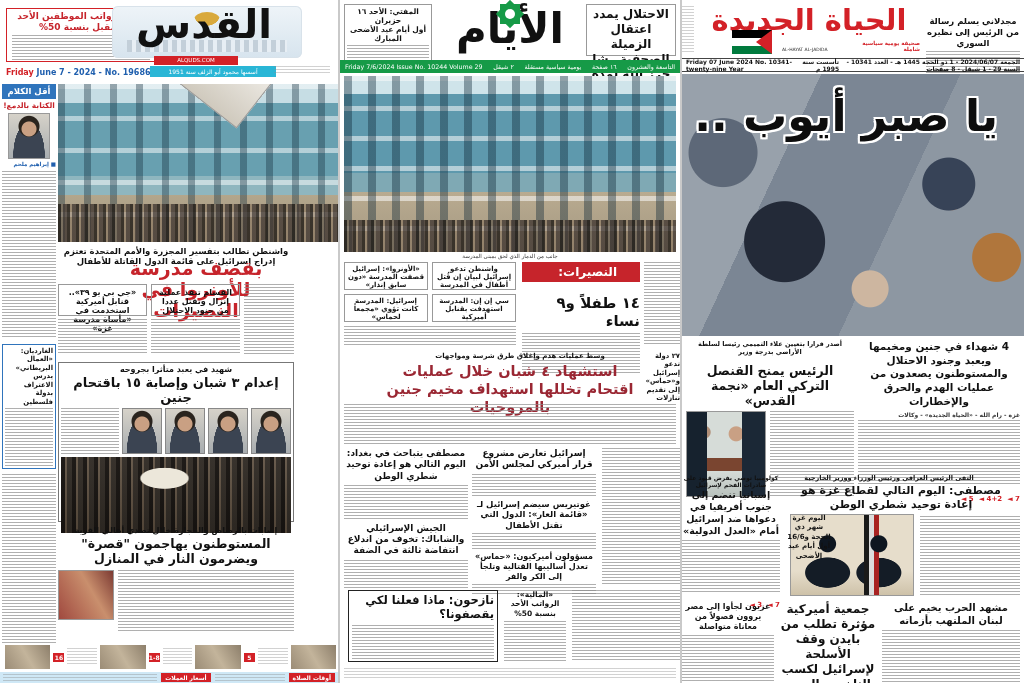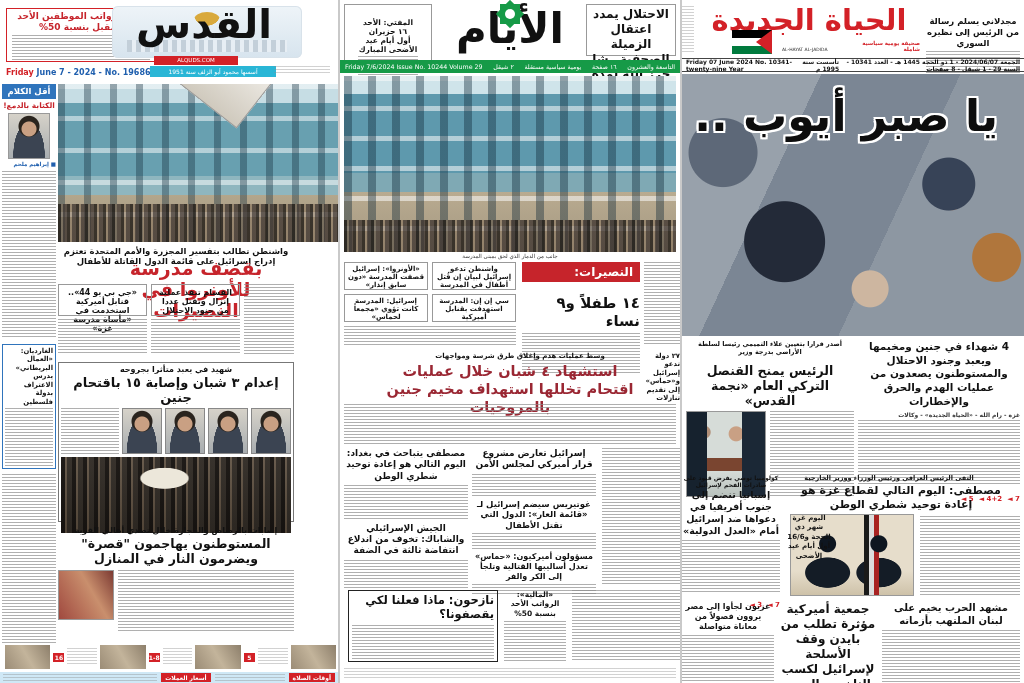--- a/index.html
+++ b/index.html
@@ -89,21 +89,21 @@
 
     <div class="abs b c" style="left:58px;right:44px;top:246px;font-size:8.5px">واشنطن تطالب بتفسير المجزرة والأمم المتحدة تعتزم إدراج إسرائيل على قائمة الدول القاتلة للأطفال</div>
     <div class="abs b c red" style="left:98px;right:44px;top:258px;font-size:19px;line-height:1.1">بقصف مدرسة للأونروا في النصيرات</div>
     <div class="abs" style="left:58px;right:44px;top:284px;height:74px;display:flex;gap:4px">
       <div class="mt" style="width:50px;height:72px"></div>
       <div style="flex:1">
         <div class="bx b c" style="font-size:8px;padding:3px;height:32px">القسام تنفذ عملية إنزال وتقتل عددا من جنود الاحتلال</div>
         <div class="mt" style="height:34px;margin-top:3px"></div>
       </div>
       <div style="flex:1">
-        <div class="bx b c" style="font-size:8px;padding:3px;height:32px">«جي بي يو 44».. قنابل أميركية استخدمت في «مأساة مدرسة غزة»</div>
+        <div class="bx b c" style="font-size:8px;padding:3px;height:32px">«جي بي يو ٣٩».. قنابل أميركية استخدمت في «مأساة مدرسة غزة»</div>
         <div class="mt" style="height:34px;margin-top:3px"></div>
       </div>
     </div>
 
     <div class="abs bx" style="left:58px;right:44px;top:362px;height:160px;border-color:#777;padding:2px">
       <div class="b c" style="font-size:8px">شهيد في يعبد متأثرا بجروحه</div>
       <div class="b c" style="font-size:13px;margin-top:1px">إعدام ٣ شبان وإصابة ١٥ باقتحام جنين</div>
       <div style="display:flex;gap:3px;margin-top:3px">
         <div class="ph ph-port" style="position:static;width:40px;height:46px;border:1px solid #888"></div>
         <div class="ph ph-port" style="position:static;width:40px;height:46px;border:1px solid #888"></div>
@@ -140,21 +140,21 @@
     <div class="abs" style="left:0;right:0;top:672px;height:11px;background:#cfe8f6;display:flex;align-items:center;gap:4px;padding:0 3px">
       <span class="rlabel">أوقات الصلاة</span>
       <div class="mt mtl" style="width:70px;height:7px"></div>
       <span class="rlabel">أسعار العملات</span>
       <div class="mt mtl" style="flex:1;height:7px"></div>
     </div>
   </div>
 
   <div class="pg" id="pg-ayyam">
 
-    <div class="abs bx" style="left:4px;top:4px;width:88px;height:64px;padding:13px">
+    <div class="abs bx" style="left:4px;top:4px;width:88px;height:64px;padding:2px">
       <div class="b c" style="font-size:7.5px">المفتي: الأحد ١٦ حزيران</div>
       <div class="b c" style="font-size:7.5px">أول أيام عيد الأضحى المبارك</div>
       <div class="mt" style="height:24px;margin-top:2px"></div>
     </div>
 
     <div class="abs" style="right:100px;left:100px;top:0;height:58px">
       <span class="star" style="left:50%;top:0;margin-left:-14px">
           <i></i>
           <b></b>
           <u></u>
@@ -175,21 +175,21 @@
       <span class="gseg">٢ شيقل</span>
       <span class="gseg" style="direction:ltr">Friday 7/6/2024 Issue No. 10244 Volume 29</span>
     </div>
 
     <div class="ph ph-school2" style="left:4px;right:4px;top:76px;height:176px">
       <div class="crowd" style="height:18%"></div>
     </div>
     <div class="abs c" style="left:70px;right:70px;top:253px;font-size:5.5px;color:#333">جانب من الدمار الذي لحق بمبنى المدرسة</div>
 
     <div class="abs" style="right:40px;top:262px;width:118px">
-      <div class="b" style="background:#c6242b;color:#fff;font-size:12px;height:20px;line-height:20px;padding-right:7px">النصيرات:</div>
+      <div class="b" style="background:#c6242b;color:#fff;font-size:12px;height:20px;line-height:20px;padding-right:23px">النصيرات:</div>
       <div class="b" style="font-size:15px;margin-top:12px">١٤ طفلاً و٩ نساء</div>
       <div class="mt" style="height:40px;margin-top:3px"></div>
     </div>
     <div class="abs mt" style="right:0;top:262px;width:36px;height:84px"></div>
 
     <div class="abs" style="left:4px;top:262px;width:172px;display:grid;grid-template-columns:1fr 1fr;gap:4px">
       <div class="bx b c" style="font-size:7px;padding:2px;height:28px">واشنطن تدعو إسرائيل لبيان إن قُتل أطفال في المدرسة</div>
       <div class="bx b c" style="font-size:7px;padding:2px;height:28px">«الأونروا»: إسرائيل قصفت المدرسة «دون سابق إنذار»</div>
       <div class="bx b c" style="font-size:7px;padding:2px;height:28px">سي إن إن: المدرسة استهدفت بقنابل أميركية</div>
       <div class="bx b c" style="font-size:7px;padding:2px;height:28px">إسرائيل: المدرسة كانت تؤوي «مجمعاً لحماس»</div>

